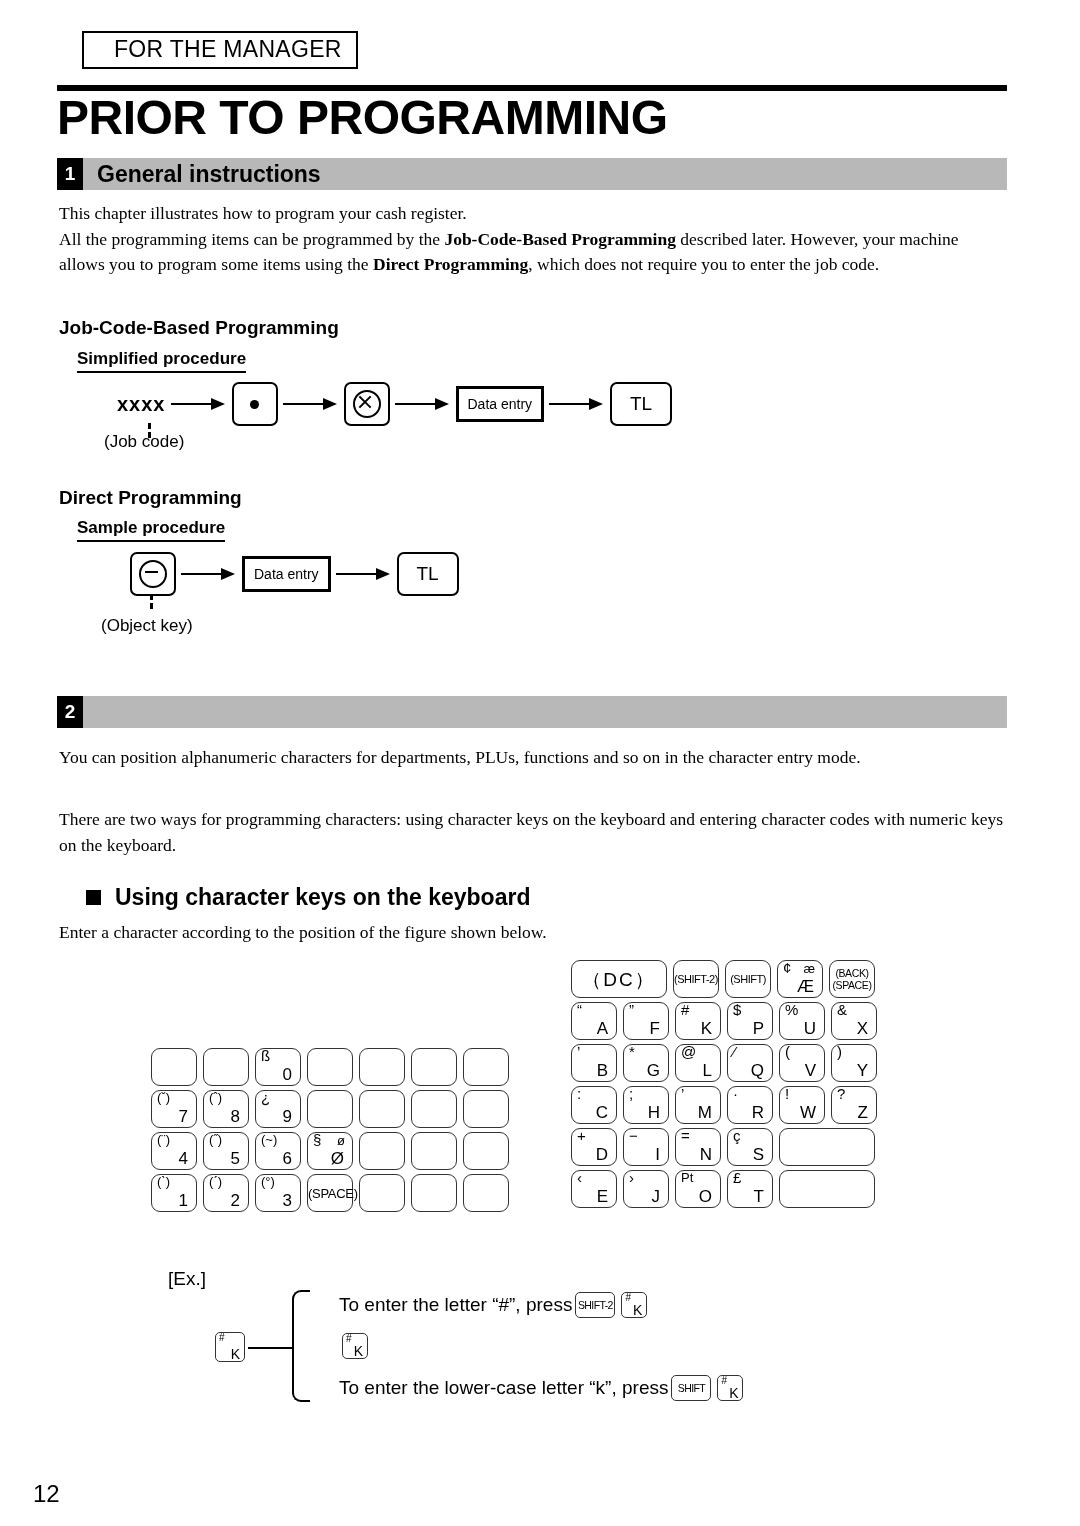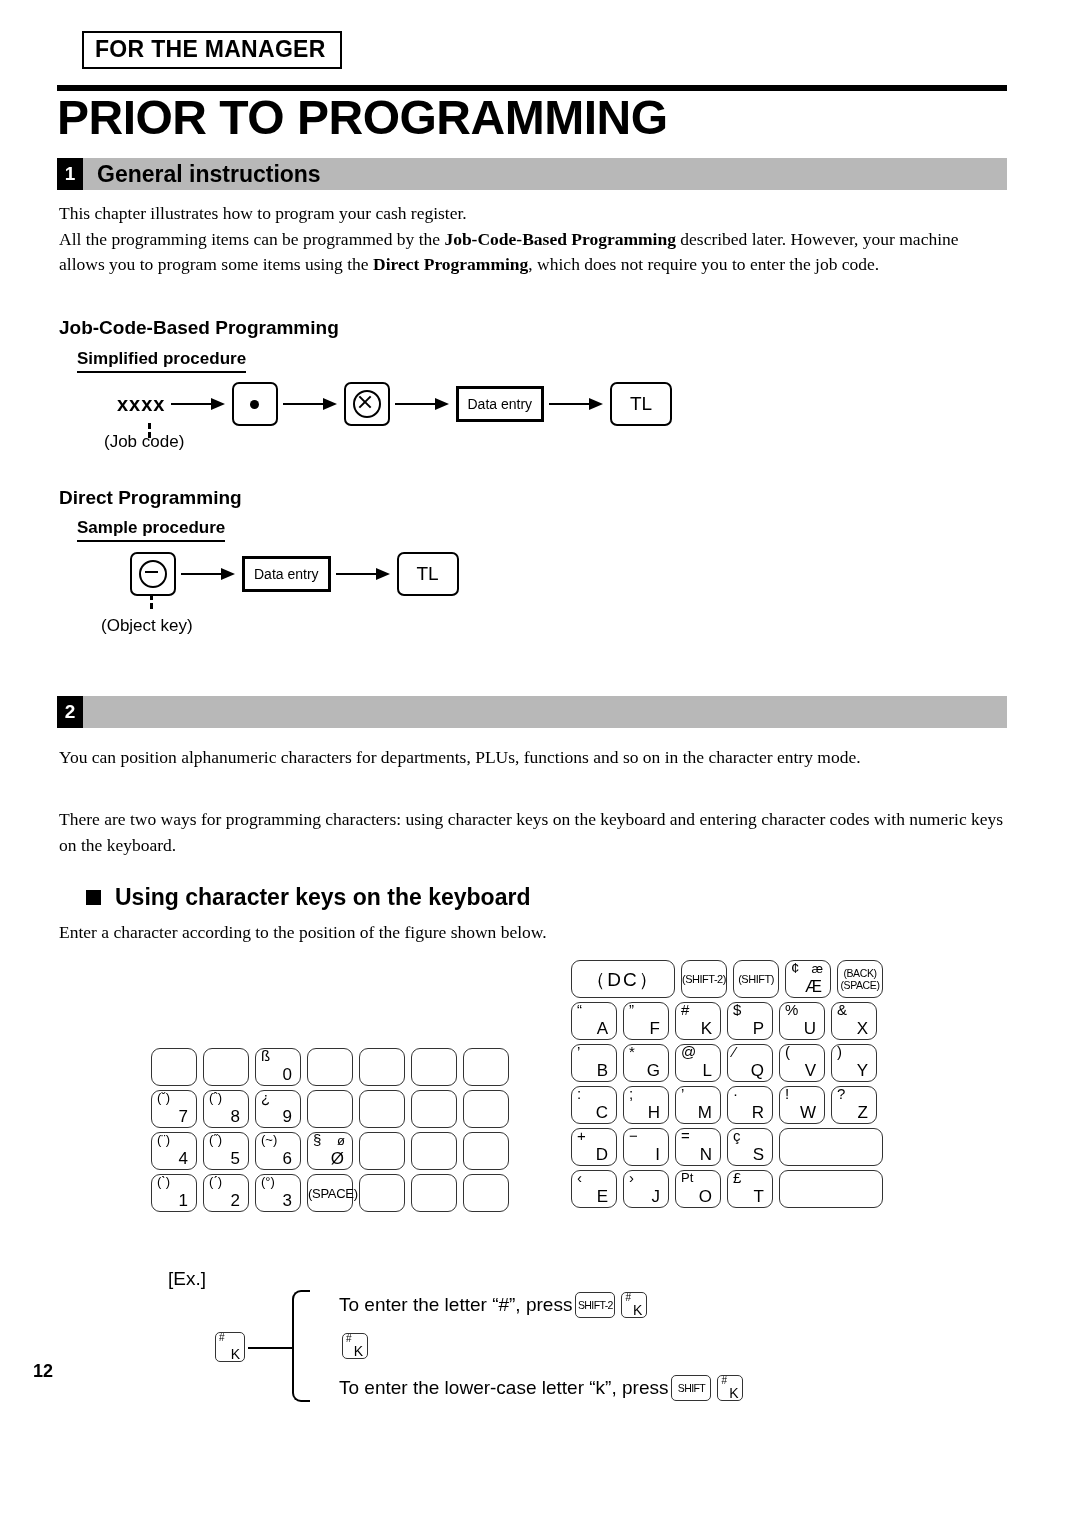--- a/index.html
+++ b/index.html
@@ -15,23 +15,23 @@
     color: #000000;
     overflow: hidden;
   }
 
   
   .manager-tag {
     position: absolute;
     left: 82px;
     top: 31px;
     border: 2px solid #000;
-    padding: 5px 14px 6px 11px;
+    padding: 5px 14px 6px 30px;
     font-size: 23px;
-    font-weight: bold;
+    font-weight: normal;
     letter-spacing: 0.3px;
     line-height: 1;
   }
   .rule-thick {
     position: absolute;
     left: 57px;
     top: 85px;
     width: 950px;
     height: 6px;
     background: #000;
@@ -216,21 +216,21 @@
     border: 1.6px solid #333;
     border-radius: 9px;
     width: 46px;
     height: 38px;
     margin: 2px 3px;
     position: relative;
     background: #fff;
     flex: none;
     box-sizing: border-box;
   }
-  .kc.wide   { width: 104px; }
+  .kc.wide   { width: 96px; }
   .kc .tl {
     position: absolute;
     left: 5px; top: 0px;
     font-size: 13px;
     line-height: 14px;
   }
   .kc .tl.big { font-size: 15px; }
   .kc .tr {
     position: absolute;
     right: 7px; top: 1px;
@@ -318,23 +318,23 @@
   }
   .connector {
     position: absolute;
     height: 2px;
     background: #000;
   }
 
   .page-num {
     position: absolute;
     left: 33px;
-    top: 1361px;
-    font-size: 18px;
-    font-weight: bold;
+    top: 1480px;
+    font-size: 24px;
+    font-weight: normal;
   }
 </style>
 </head>
 <body>
 
 <div class="manager-tag">FOR THE MANAGER</div>
 <div class="rule-thick"></div>
 <div class="doc-title">PRIOR TO PROGRAMMING</div>
 
 <div class="sec-bar" style="top:158px;">

